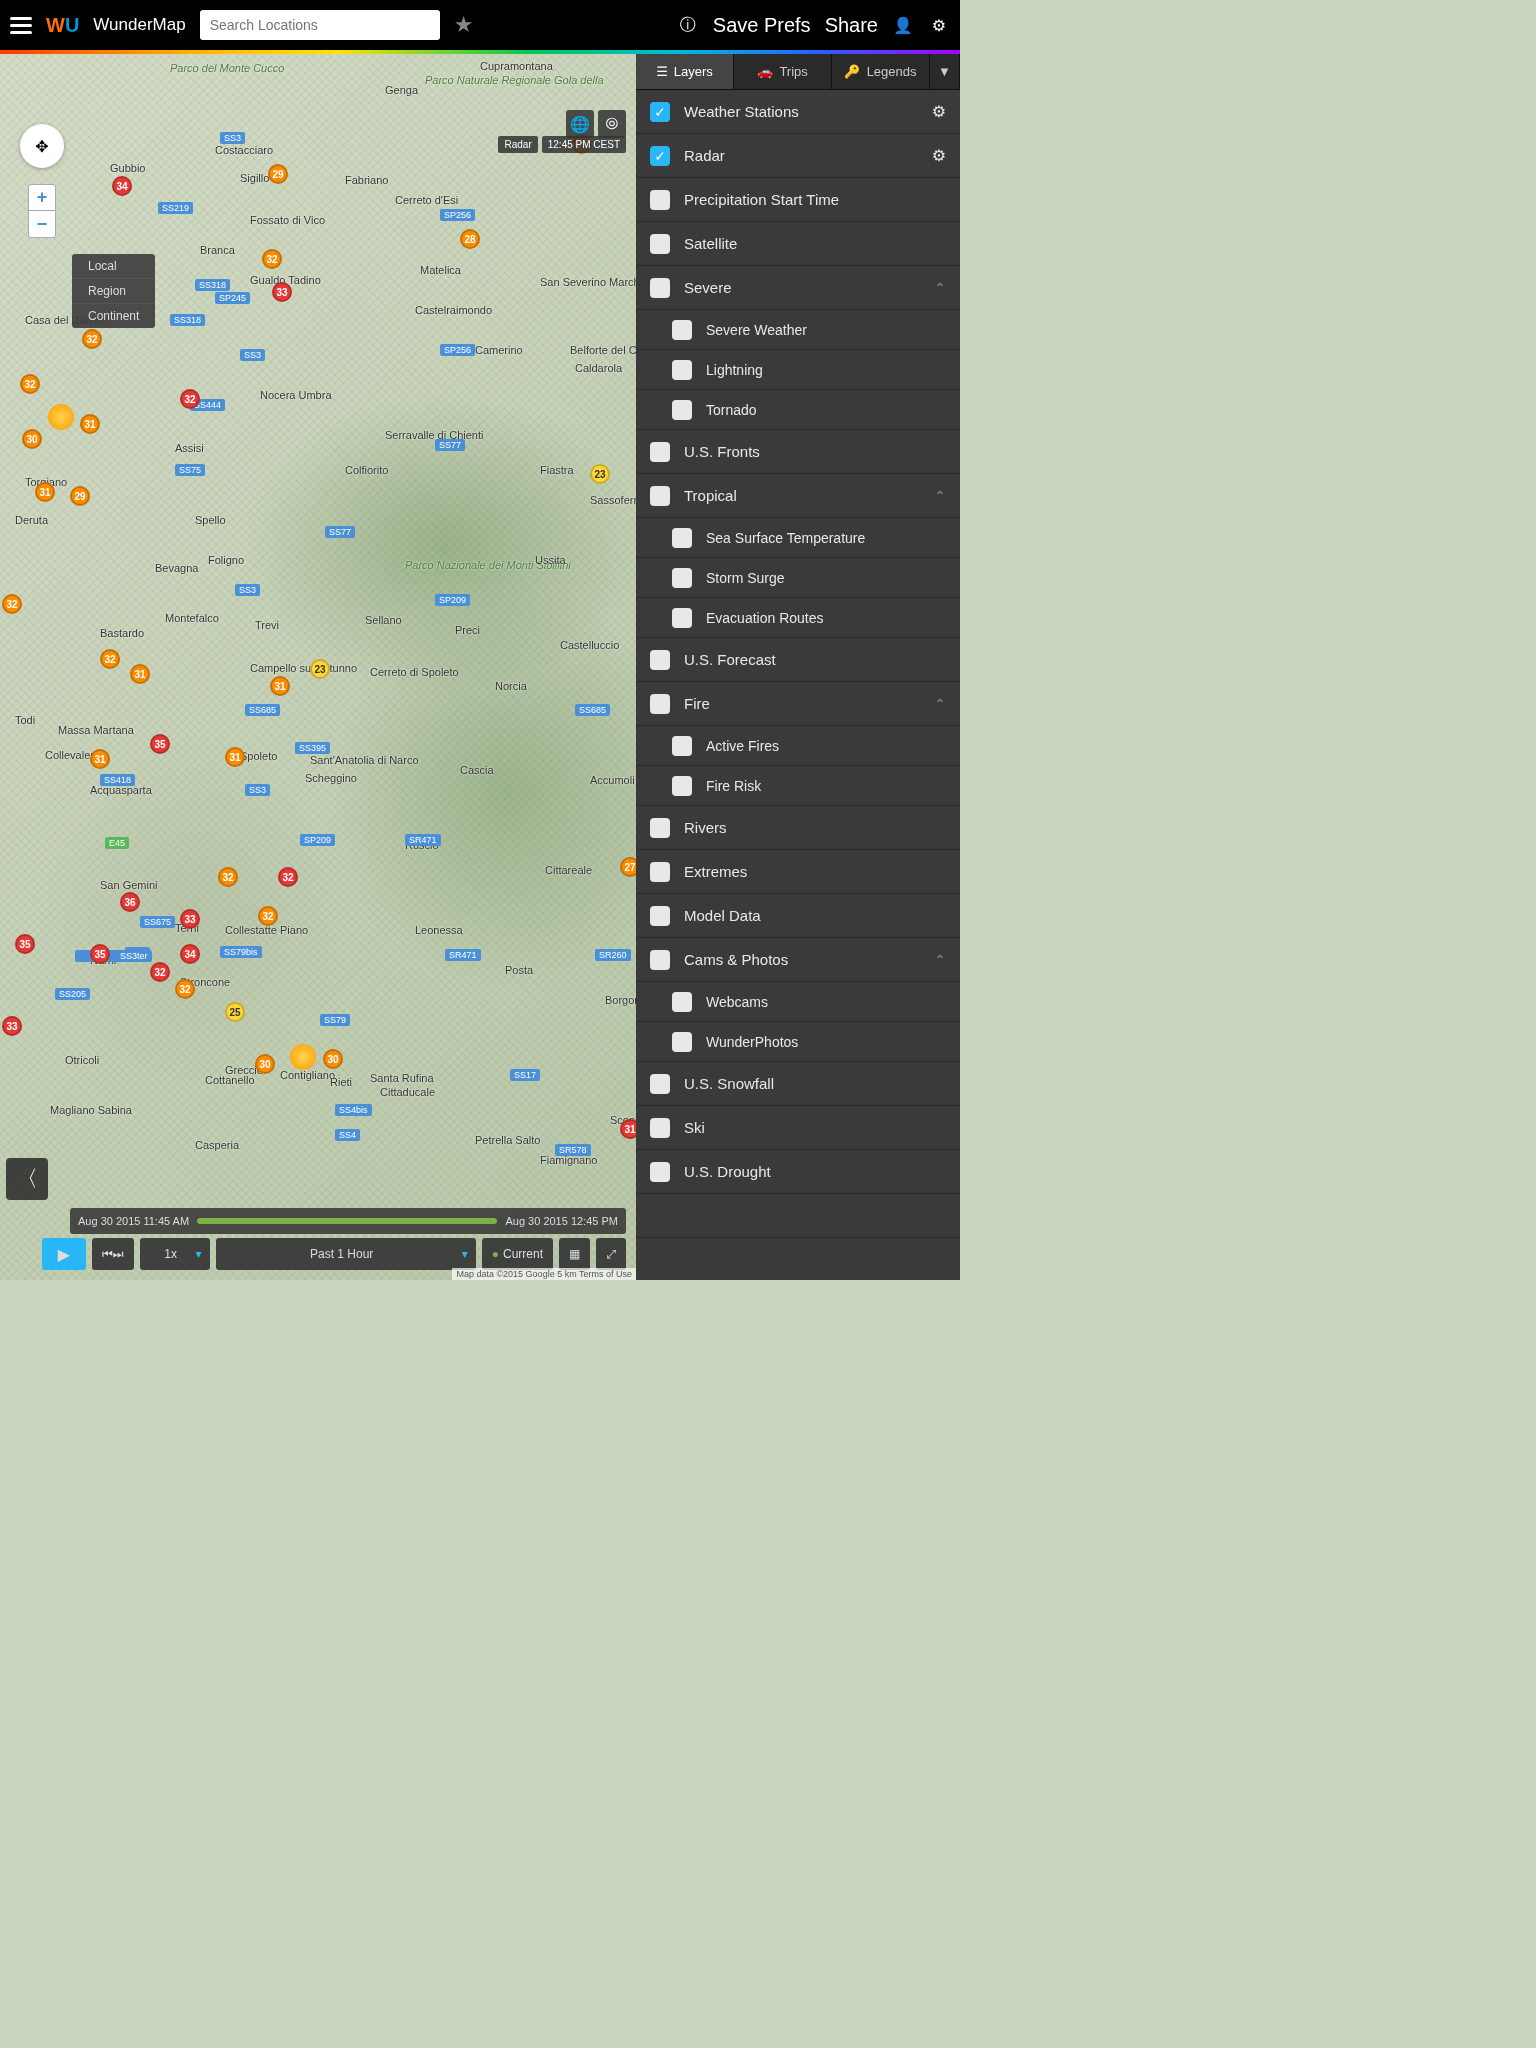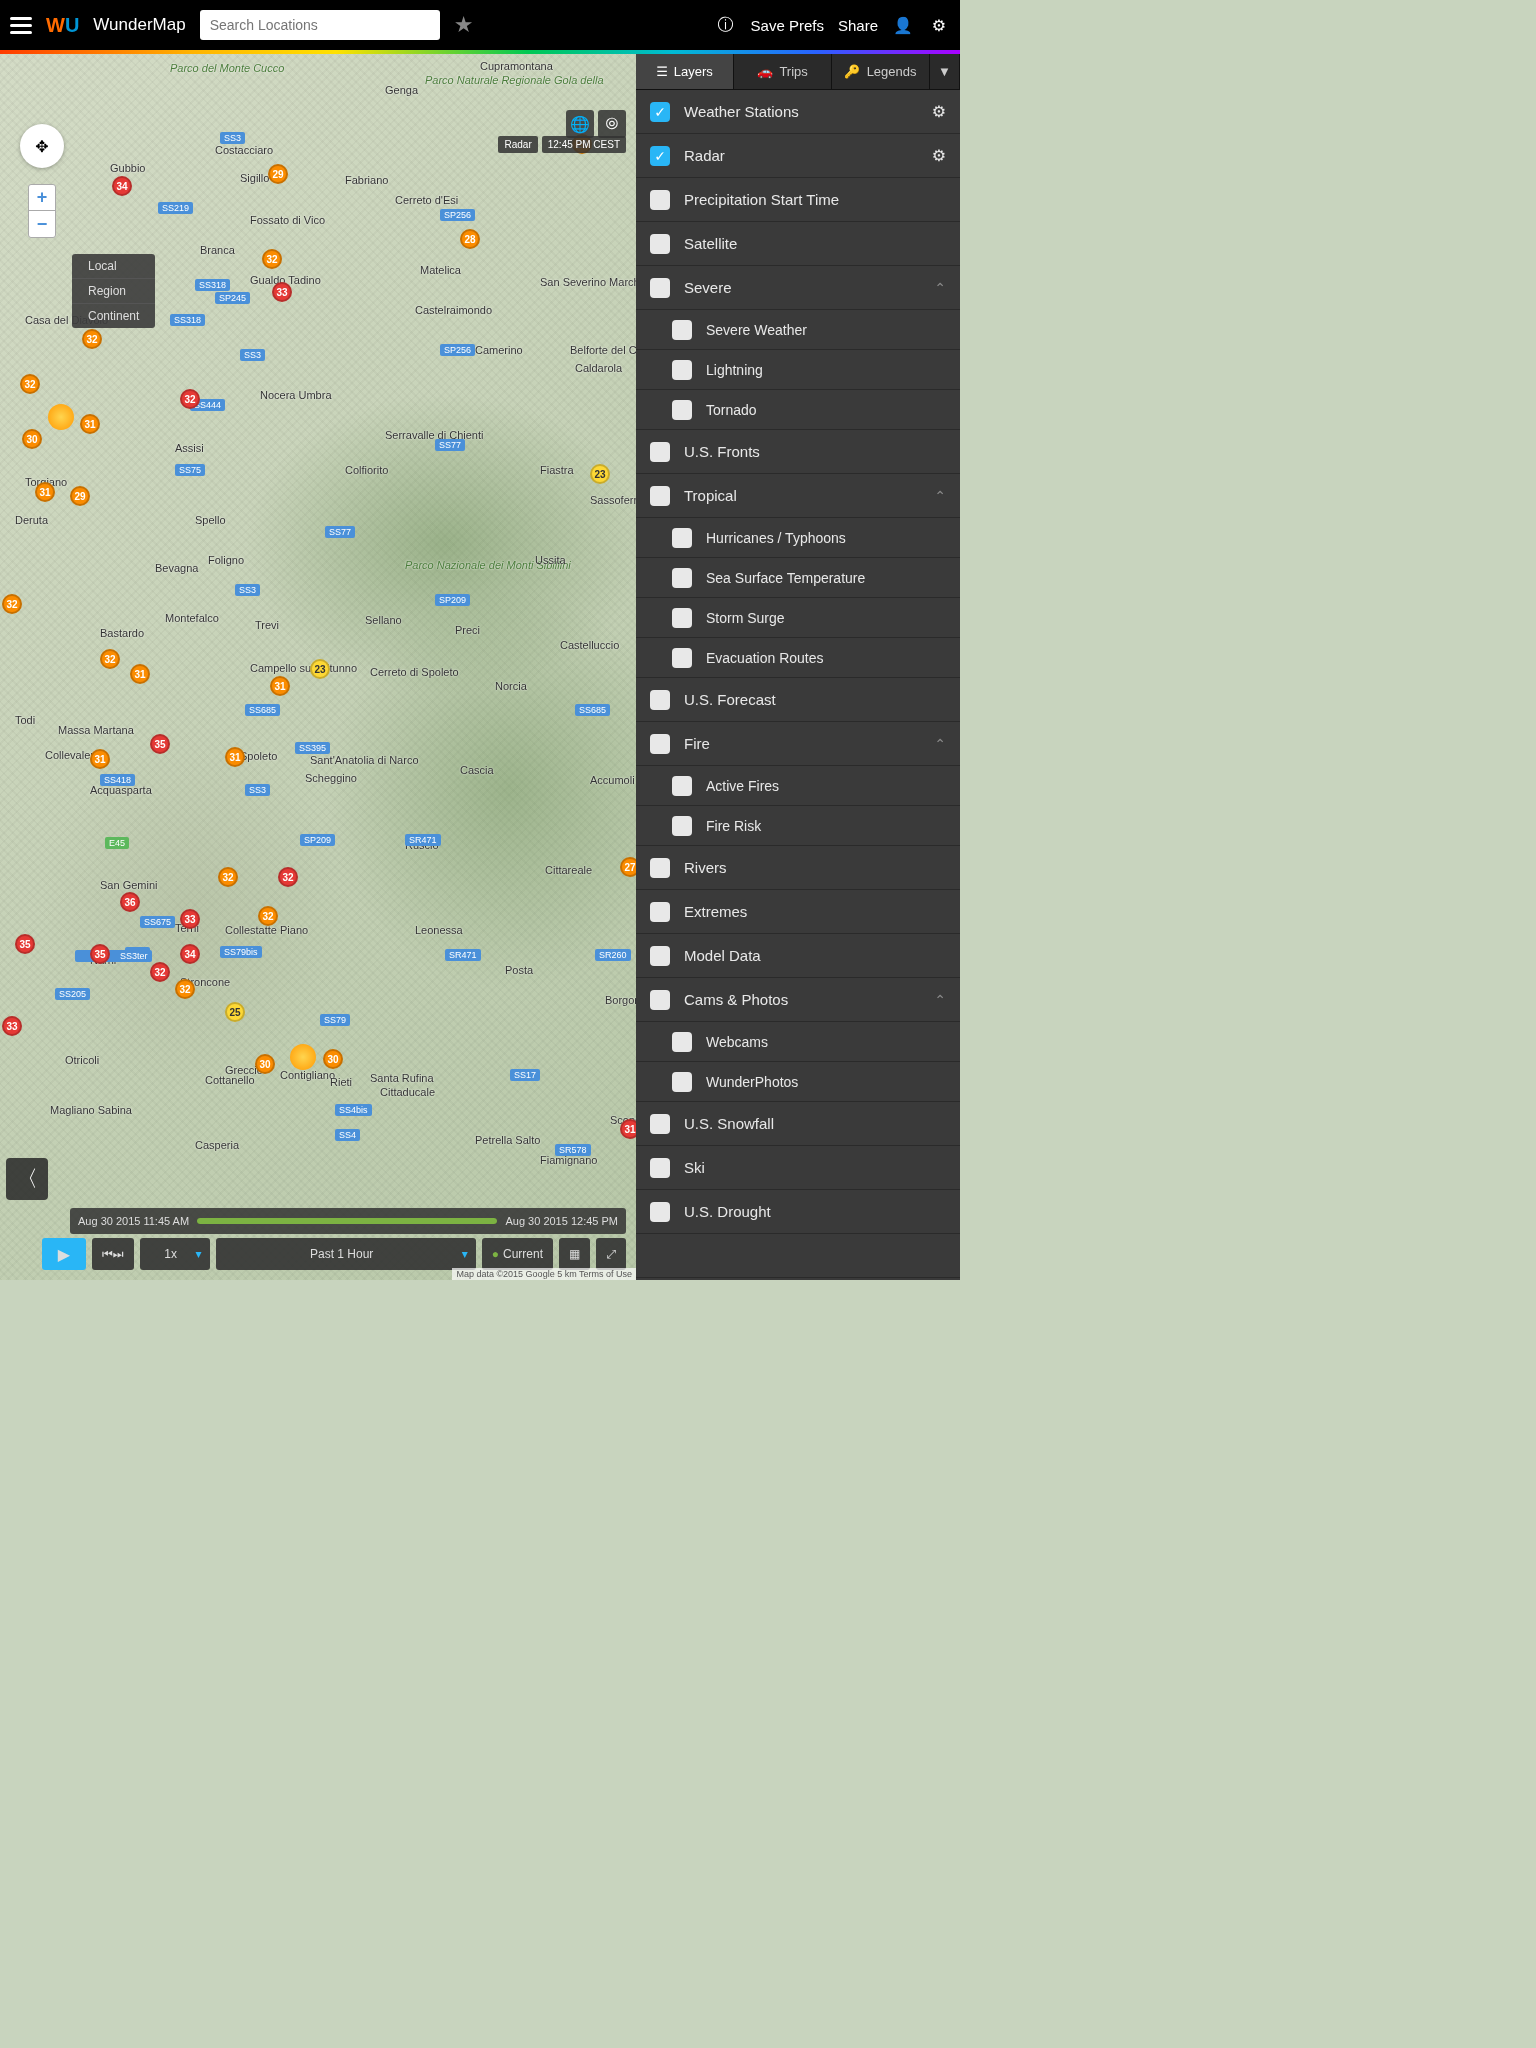--- a/index.html
+++ b/index.html
@@ -6,21 +6,21 @@
 body{width:960px;height:1280px;overflow:hidden;position:relative;background:#c8d4be}
 .statusbar{position:absolute;top:0;left:0;right:0;height:18px;display:flex;justify-content:space-between;align-items:center;font-size:12px;color:#000;padding:0 6px;z-index:5}
 .topbar{position:absolute;top:0;left:0;right:0;height:50px;background:#000;display:flex;align-items:center;color:#fff;z-index:4;padding:0 10px;gap:14px}
 .menu-icon{display:flex;flex-direction:column;gap:4px;cursor:pointer}
 .menu-icon span{width:22px;height:3px;background:#fff;border-radius:2px}
 .logo{font-weight:700;font-size:20px;display:flex;align-items:center}
 .logo .w{color:#ff6b00}.logo .u{color:#0096d6}
 .app-title{font-size:17px}
 .search{flex:0 0 240px;height:30px;border:none;border-radius:3px;padding:0 10px;font-size:14px;color:#888}
 .spacer{flex:1}
-.top-link{font-size:15px;cursor:pointer}
+.top-link{font-size:20px;cursor:pointer}
 .icon-btn{width:22px;height:22px;display:flex;align-items:center;justify-content:center;cursor:pointer}
 .rainbow{position:absolute;top:50px;left:0;right:0;height:4px;background:linear-gradient(90deg,#ff3b00,#ffb300 20%,#ffe100 35%,#00c853 55%,#00bcd4 70%,#2962ff 85%,#aa00ff);z-index:4}
 .map{position:absolute;top:54px;left:0;width:636px;bottom:0;background:linear-gradient(135deg,#d4dcc6,#b8c8a8);overflow:hidden}
 .terrain{position:absolute;inset:0;background:
   radial-gradient(ellipse 200px 150px at 70% 40%, rgba(90,130,70,.4), transparent),
   radial-gradient(ellipse 180px 200px at 80% 60%, rgba(90,130,70,.35), transparent),
   radial-gradient(ellipse 150px 180px at 30% 70%, rgba(160,170,140,.3), transparent),
   repeating-linear-gradient(45deg, rgba(0,0,0,.03) 0 2px, transparent 2px 6px),
   repeating-linear-gradient(-45deg, rgba(0,0,0,.03) 0 2px, transparent 2px 6px)}
 .place{position:absolute;font-size:11px;color:#333;white-space:nowrap;text-shadow:0 0 2px #fff}
@@ -346,24 +346,20 @@
         <div class="chk"></div>
         <span>U.S. Fronts</span>
       </div>
       <div class="layer-row">
         <div class="chk"></div>
         <span>Tropical</span>
         <span class="caret">⌃</span>
       </div>
       <div class="layer-row sub">
         <div class="chk"></div>
-        <span>Hurricanes / Typhoons</span>
-      </div>
-      <div class="layer-row sub">
-        <div class="chk"></div>
         <span>Sea Surface Temperature</span>
       </div>
       <div class="layer-row sub">
         <div class="chk"></div>
         <span>Storm Surge</span>
       </div>
       <div class="layer-row sub">
         <div class="chk"></div>
         <span>Evacuation Routes</span>
       </div>

